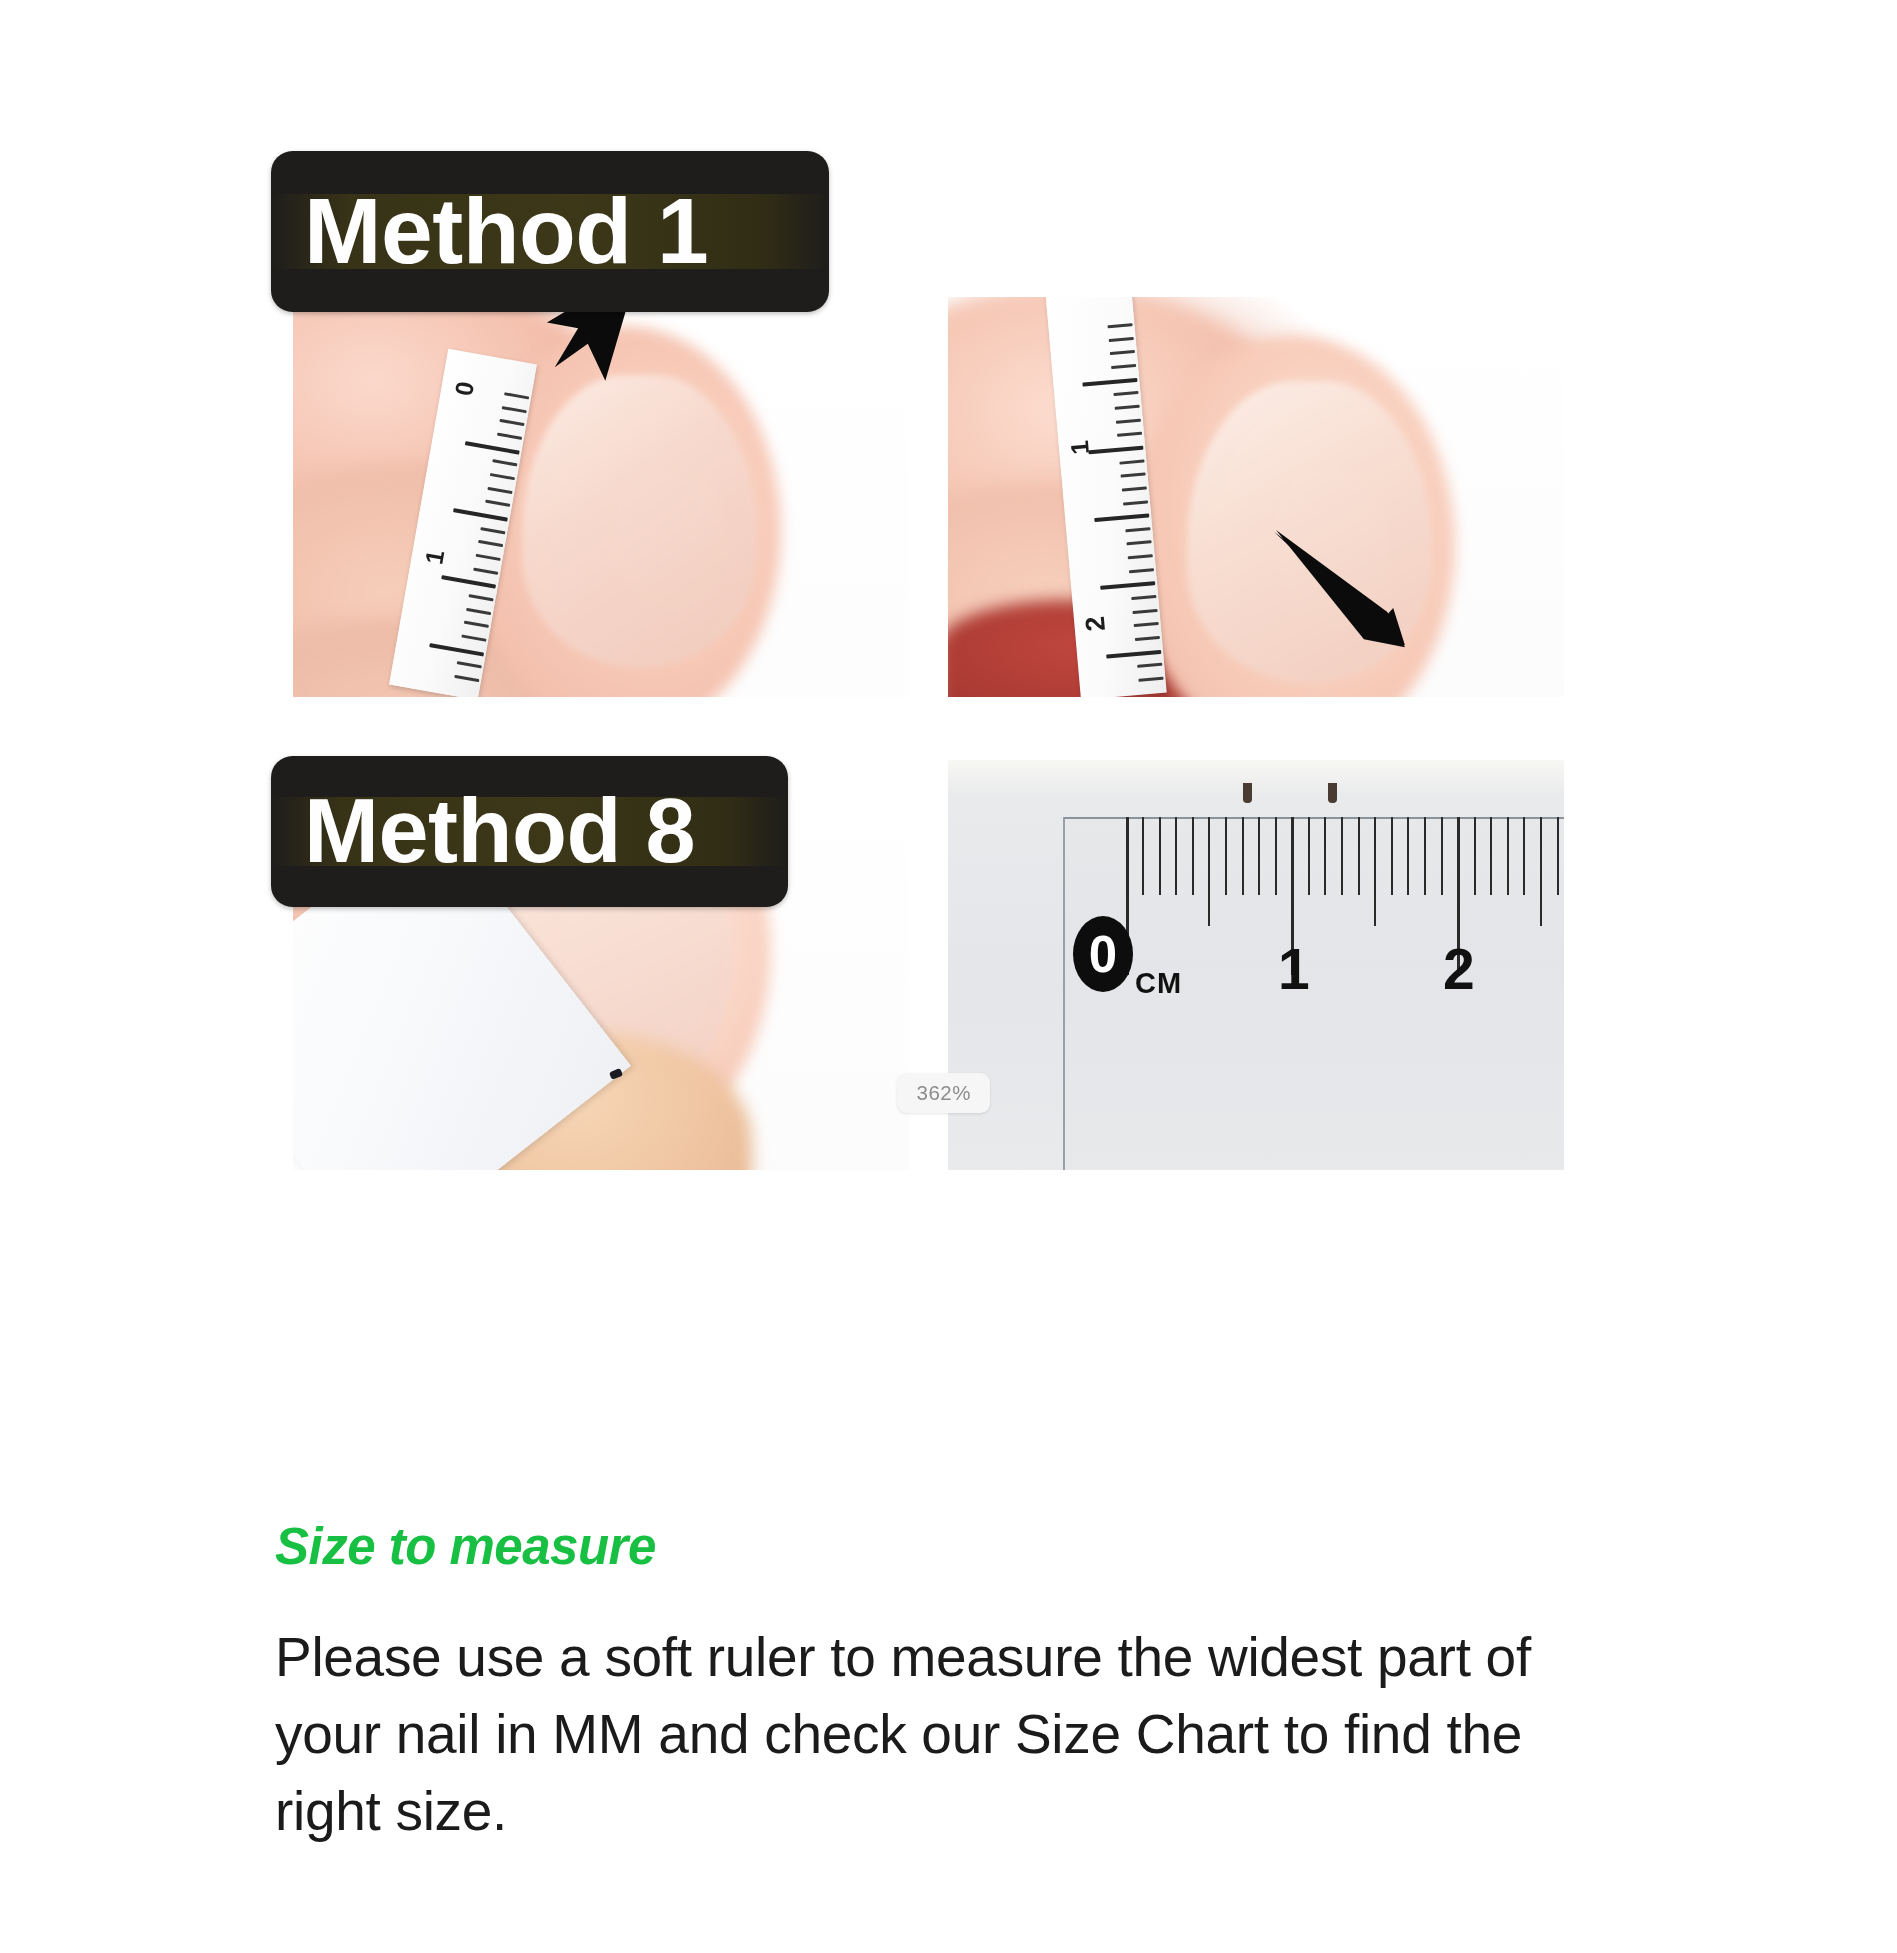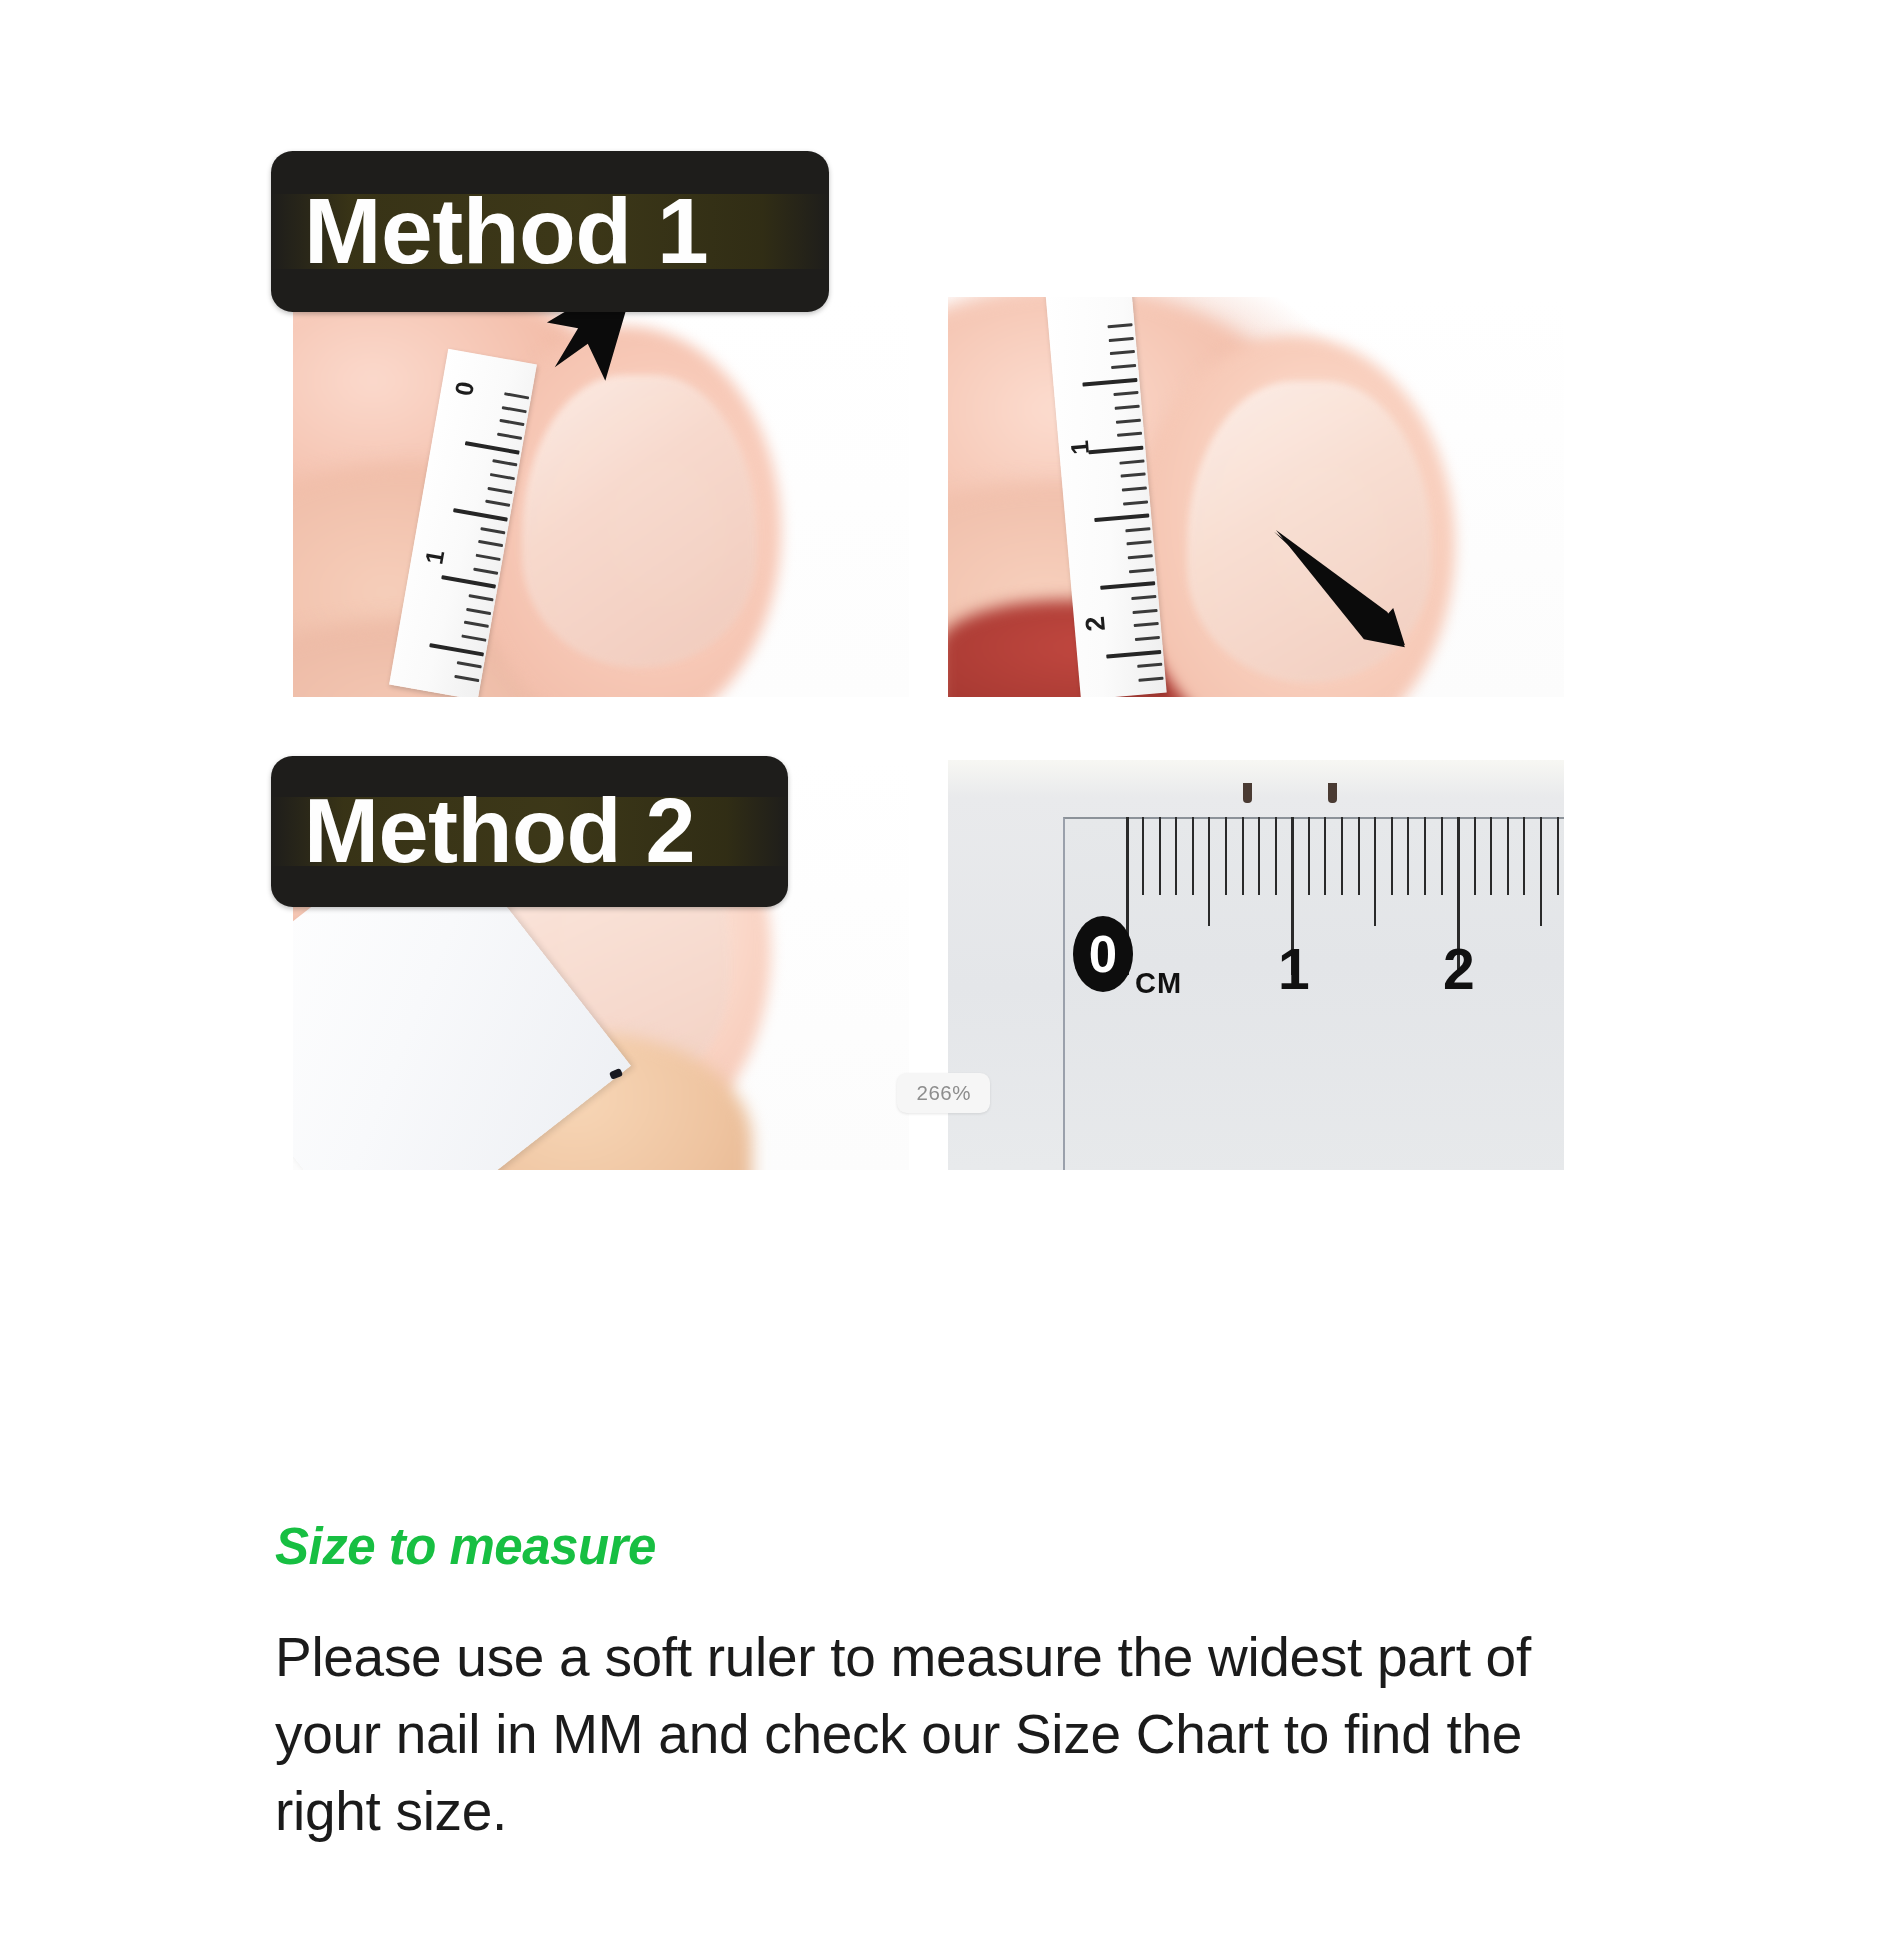--- a/index.html
+++ b/index.html
@@ -459,24 +459,24 @@
     </div>
   </div>
 
   <div class="method-badge" id="badge-m1">
     <div class="olive-band"></div>
     <div class="label">Method 1</div>
   </div>
 
   <div class="method-badge" id="badge-m2">
     <div class="olive-band"></div>
-    <div class="label">Method 2</div>
+    <div class="label">Method 8</div>
   </div>
 
-  <div class="zoom-pill">266%</div>
+  <div class="zoom-pill">362%</div>
 
   <div class="text-block">
     <div class="heading">Size to measure</div>
     <div class="body-copy">Please use a soft ruler to measure the widest part of your nail in MM and check our Size Chart to find the right size.</div>
   </div>
 
 </div>
 
 
 </body></html>

